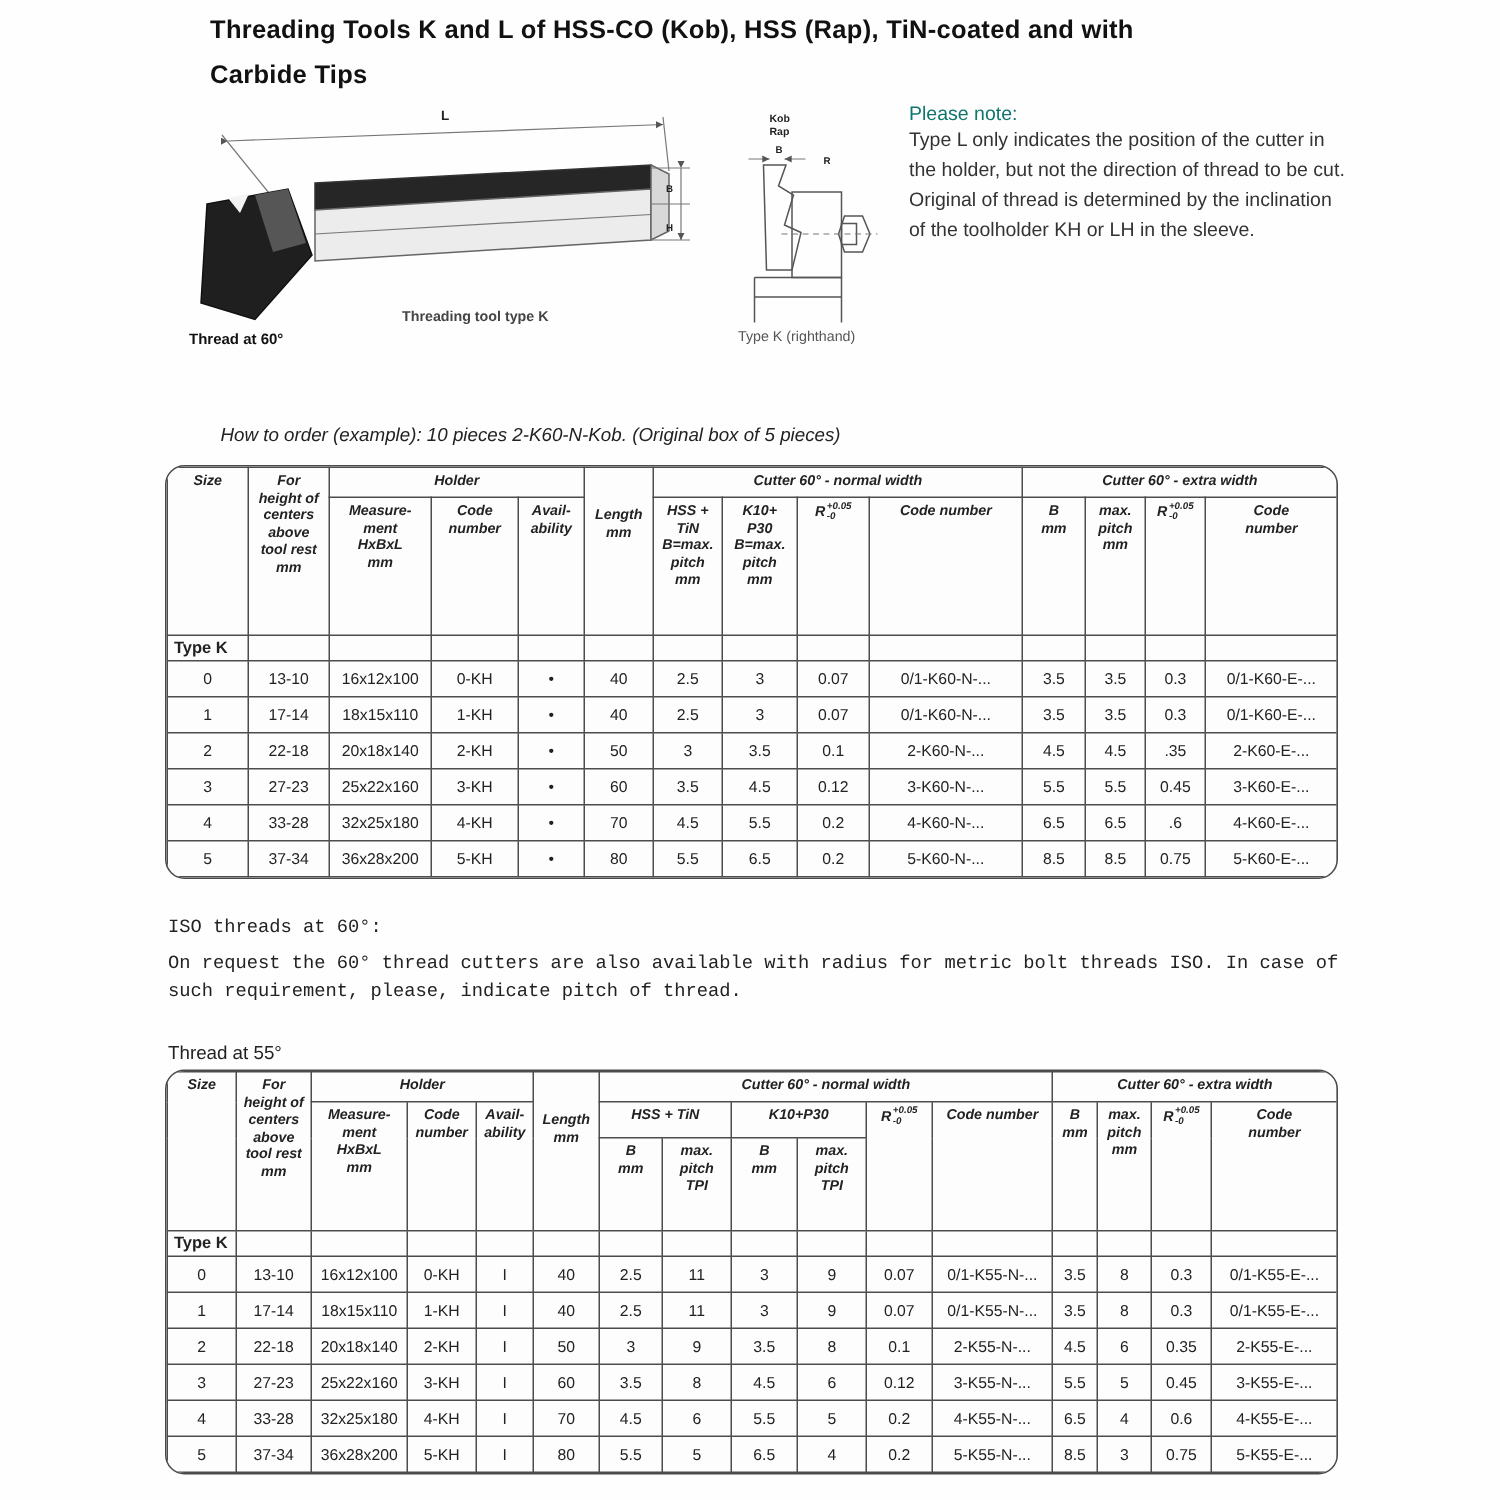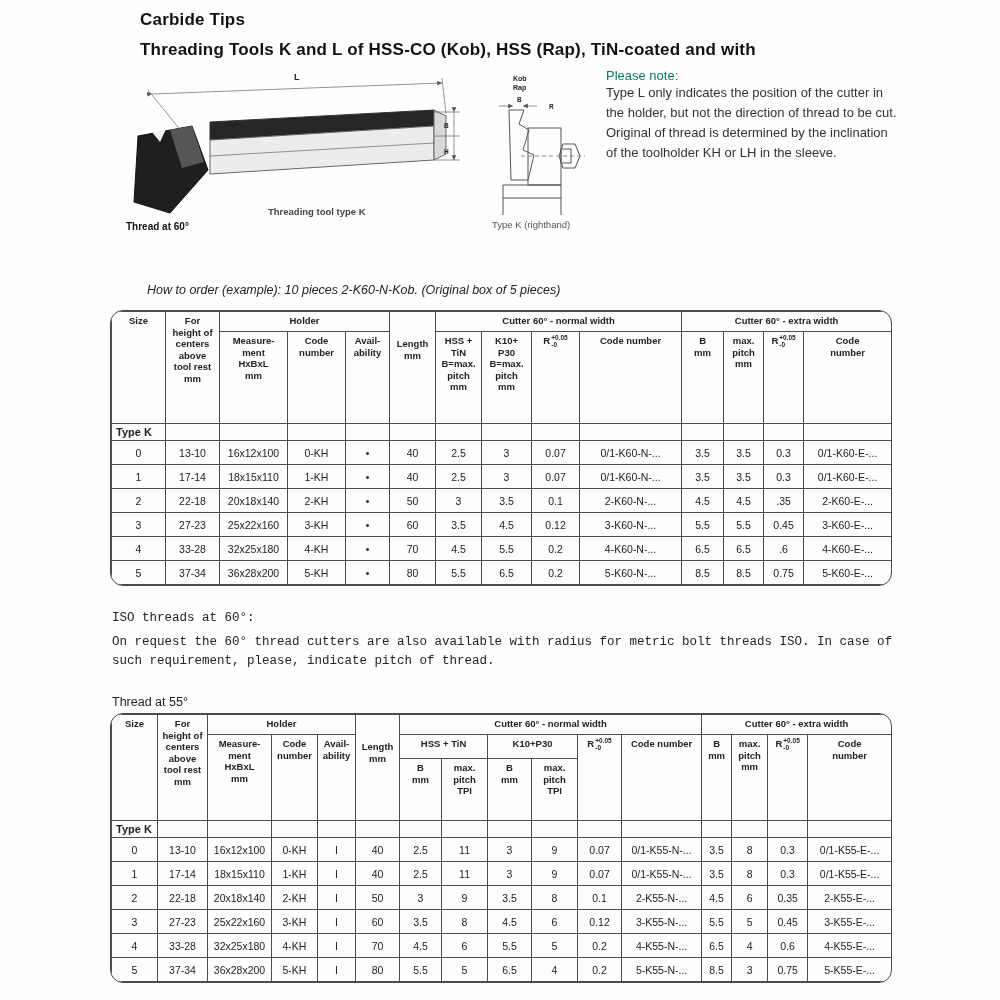--- a/index.html
+++ b/index.html
@@ -9,41 +9,41 @@
   .title{font-size:17px;font-weight:bold;color:#111;letter-spacing:.2px;line-height:1.75;}
   .note-head{font-size:13px;color:#0f766e;}
   .note-body{font-size:13px;color:#333;line-height:1.55;}
   .plain{font-size:12.5px;color:#222;}
   .caption{font-size:9.5px;color:#444;font-weight:bold;}
   .dimlabel{font-size:10px;color:#111;font-weight:bold;}
 
   .tblwrap{border:1.5px solid #4a4a4a;border-radius:13px;overflow:hidden;background:#fdfdfd;}
   table{border-collapse:collapse;width:100%;table-layout:fixed;}
   th,td{border:1px solid #4d4d4d;padding:1px 2px;text-align:center;color:#222;overflow:hidden;}
-  th{font-size:9.5px;font-weight:bold;line-height:1.22;white-space:pre-line;vertical-align:top;padding-top:3px;}
+  th{font-size:9.5px;font-weight:bold;line-height:1.22;white-space:pre-line;vertical-align:top;padding-top:3px;font-style:italic;}
   td{font-size:10.5px;white-space:nowrap;}
   tr.datarow{height:24px;}
   td.sectionlabel{font-weight:bold;text-align:left;font-size:11px;padding-left:4px;}
   tr.sectionrow{height:17px;margin-top:47px;}
   .grouph{vertical-align:top;}
   .padtop{padding-top:26px;}
   .tol{display:inline-block;vertical-align:middle;text-align:left;line-height:1;margin-left:1px;}
   .tol span{display:block;font-size:6.5px;font-weight:bold;}
   svg .ln{stroke:#555;stroke-width:1;fill:none;}
   svg .thin{stroke:#777;stroke-width:0.8;fill:none;}
   svg text{font-family:"Liberation Sans",sans-serif;}
 </style>
 </head>
 <body>
 
 <div id="page">
 
   <div class="abs title" style="left:140px;top:5px;width:740px;">
+    <div>Threading Tools K and L of HSS-CO (Kob), HSS (Rap), TiN-coated and with</div>
     <div>Carbide Tips</div>
-    <div>Threading Tools K and L of HSS-CO (Kob), HSS (Rap), TiN-coated and with</div>
   </div>
 
   <svg class="abs" style="left:112px;top:70px;" width="350" height="150" viewBox="0 0 350 150">
     <defs>
       <marker id="arr" markerWidth="8" markerHeight="8" refX="6" refY="3" orient="auto">
         <path d="M0,0 L6,3 L0,6 Z" fill="#555"></path>
       </marker>
     </defs>
 
     <line class="thin" x1="40" y1="24" x2="330" y2="13" marker-start="url(#arr)" marker-end="url(#arr)"></line>

